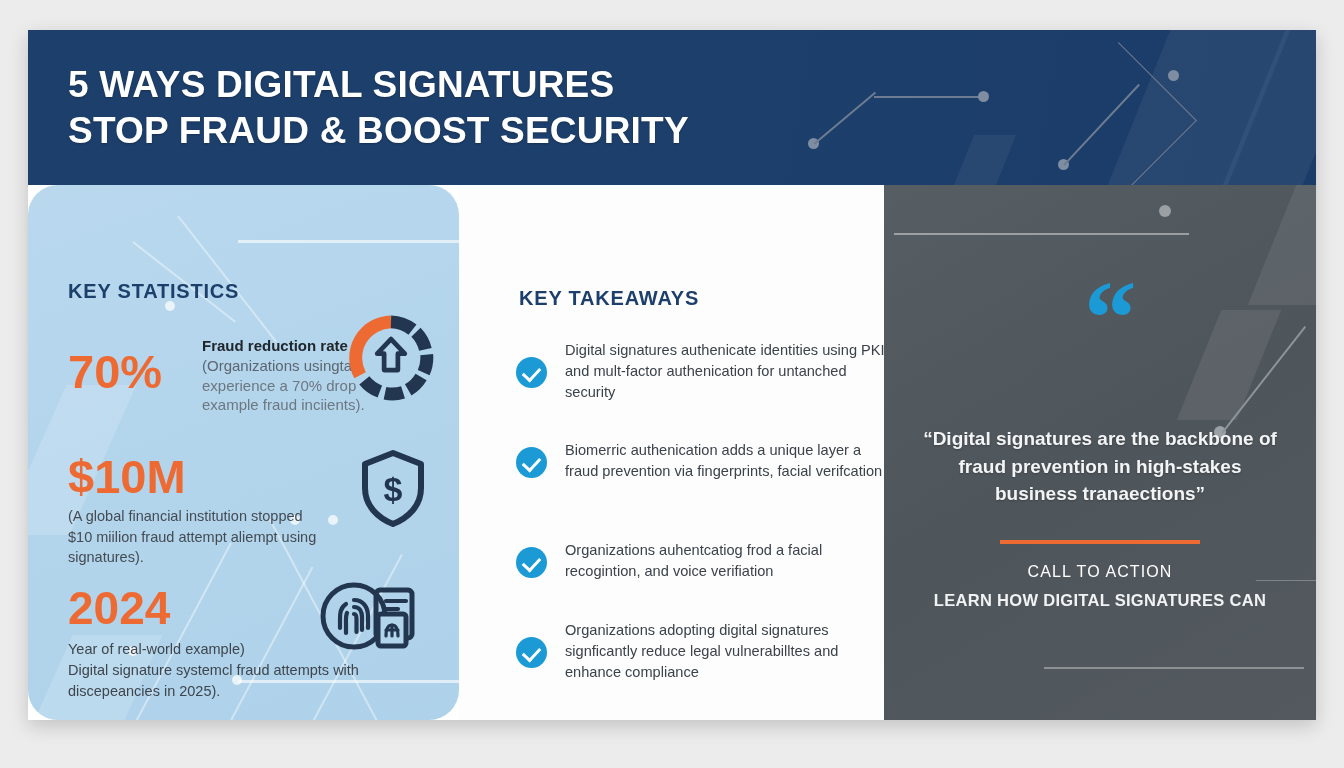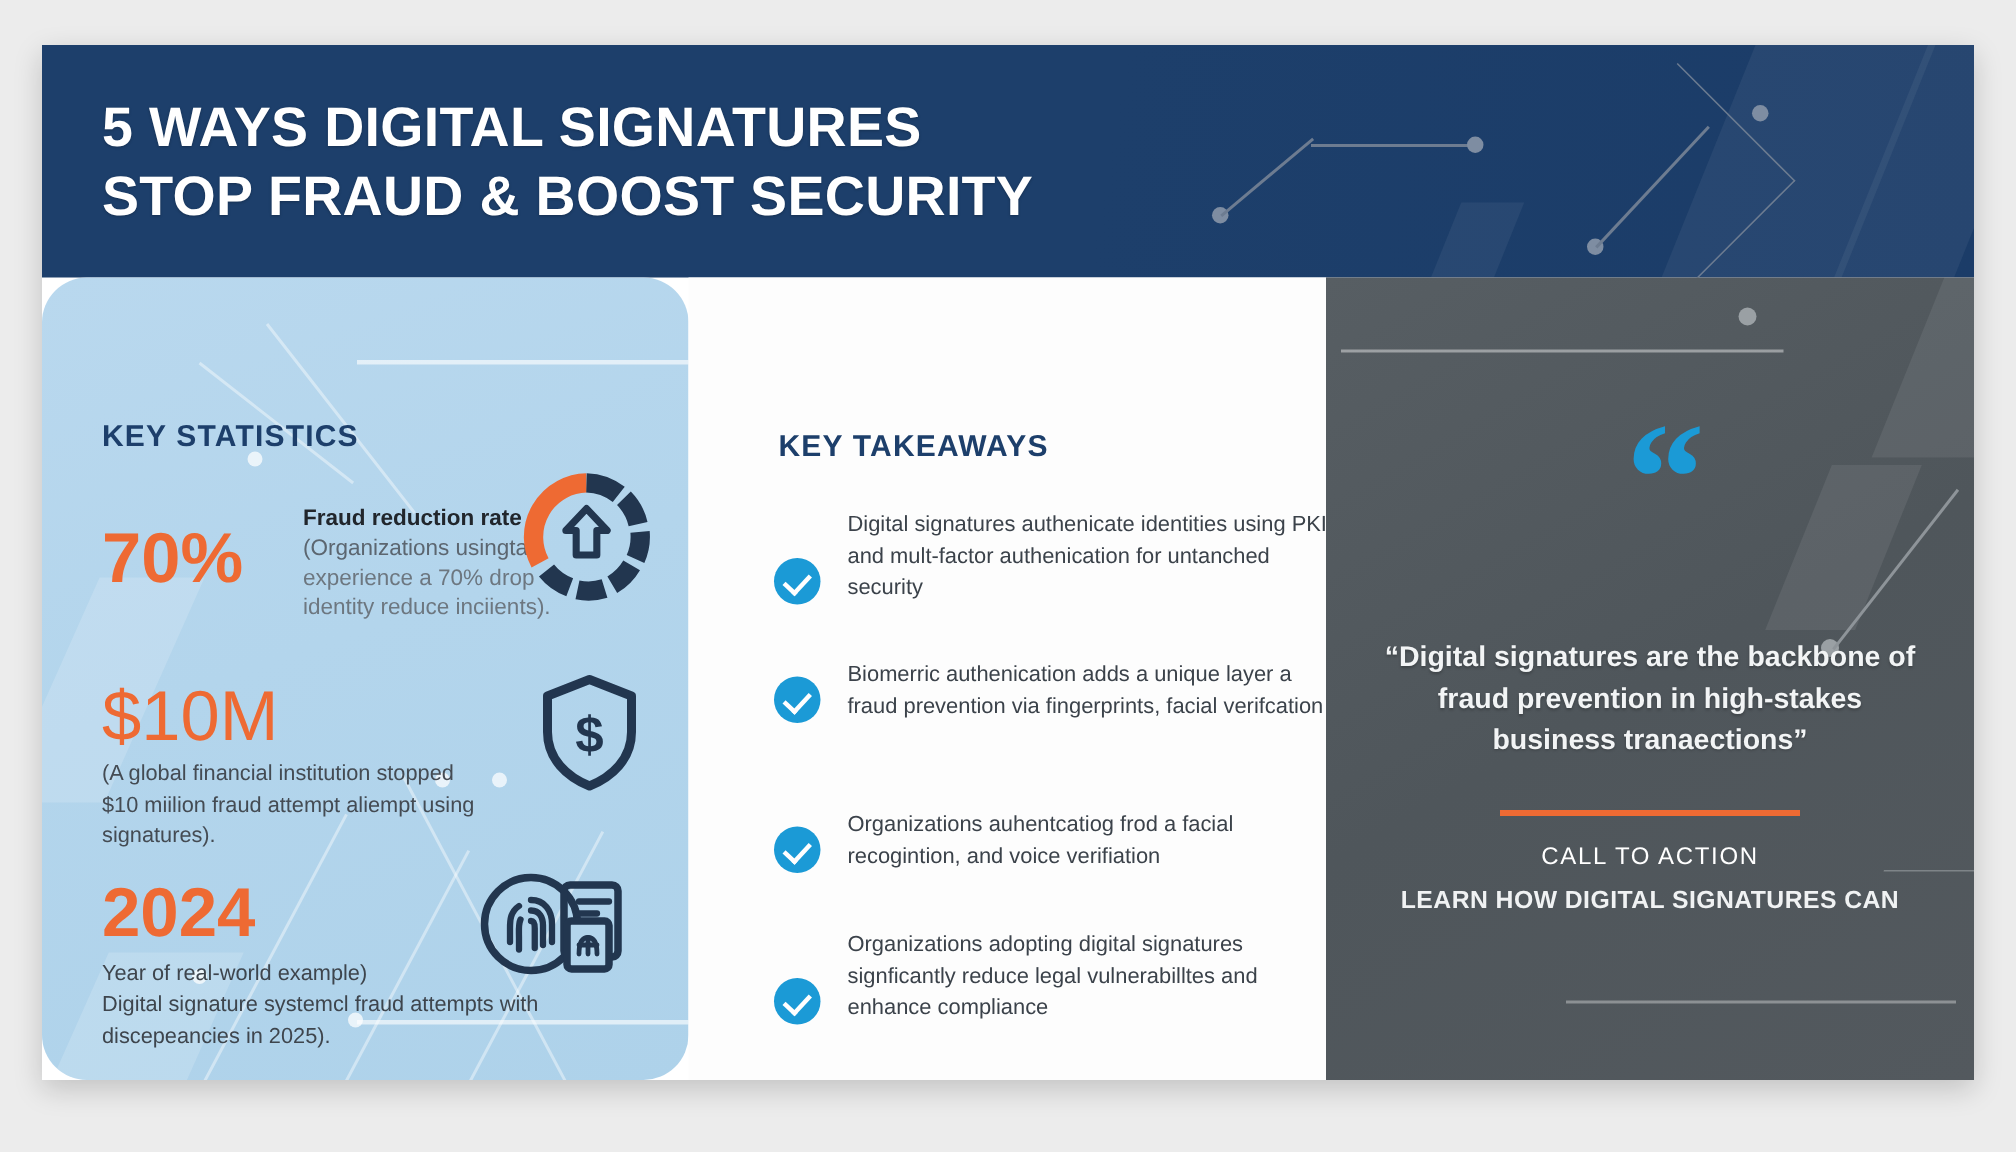--- a/index.html
+++ b/index.html
@@ -171,21 +171,21 @@
     width: 180px;
     font-size: 15px;
     line-height: 1.32;
     color: #333a42;
   }
   .stat1-text .b { font-weight: bold; color: #21262c; }
   .stat1-text .faded { color: #5c6670; }
   .stat1-text .faded2 { color: #6d7780; }
 
   .stat2-wrap { position: absolute; left: 40px; top: 268px; width: 320px; }
-  .stat2-num { color: #ee6a33; font-size: 47px; font-weight: normal; line-height: 1; }
+  .stat2-num { color: #ee6a33; font-size: 47px; font-weight: bold; line-height: 1; }
   .stat2-text {
     margin-top: 6px;
     width: 315px;
     font-size: 14.5px;
     line-height: 1.42;
     color: #444b53;
   }
 
   .stat3-wrap { position: absolute; left: 40px; top: 400px; width: 320px; }
   .stat3-num { color: #ee6a33; font-size: 46px; font-weight: bold; line-height: 1; }
@@ -221,21 +221,21 @@
     color: #1d3f6b;
     font-size: 20px;
     font-weight: bold;
     letter-spacing: 0.8px;
   }
   .takeaway {
     position: absolute;
     left: 57px;
     width: 370px;
     display: flex;
-    align-items: flex-end;
+    align-items: center;
   }
   .tk-check {
     flex: 0 0 auto;
     width: 31px; height: 31px;
     border-radius: 50%;
     background: #1b9ad6;
     position: relative;
     margin-top: 2px;
   }
   .tk-check::after {
@@ -350,21 +350,21 @@
     <div class="lp-diag" style="left:280px; top:545px; width:200px; transform: rotate(-62deg);"></div>
 
     <div class="sec-title-left">KEY STATISTICS</div>
 
     <div class="stat1-wrap">
       <div class="stat1-num">70%</div>
       <div class="stat1-text">
         <span class="b">Fraud reduction rate</span><br>
         <span class="faded">(Organizations usingtal</span><br>
         <span class="faded2">experience a 70% drop</span><br>
-        <span class="faded2">identity reduce inciients).</span>
+        <span class="faded2">example fraud inciients).</span>
       </div>
     </div>
 
     <svg class="gauge" viewBox="0 0 100 100">
       <path d="M50 8 A42 42 0 0 0 14 70" stroke="#ee6a33" stroke-width="15" fill="none"></path>
       <g stroke="#22364f" stroke-width="15" fill="none">
         <path d="M50 8 A42 42 0 0 1 75 17"></path>
         <path d="M79 20 A42 42 0 0 1 90 40"></path>
         <path d="M91.5 46 A42 42 0 0 1 88 67"></path>
         <path d="M85 72 A42 42 0 0 1 70 87"></path>

